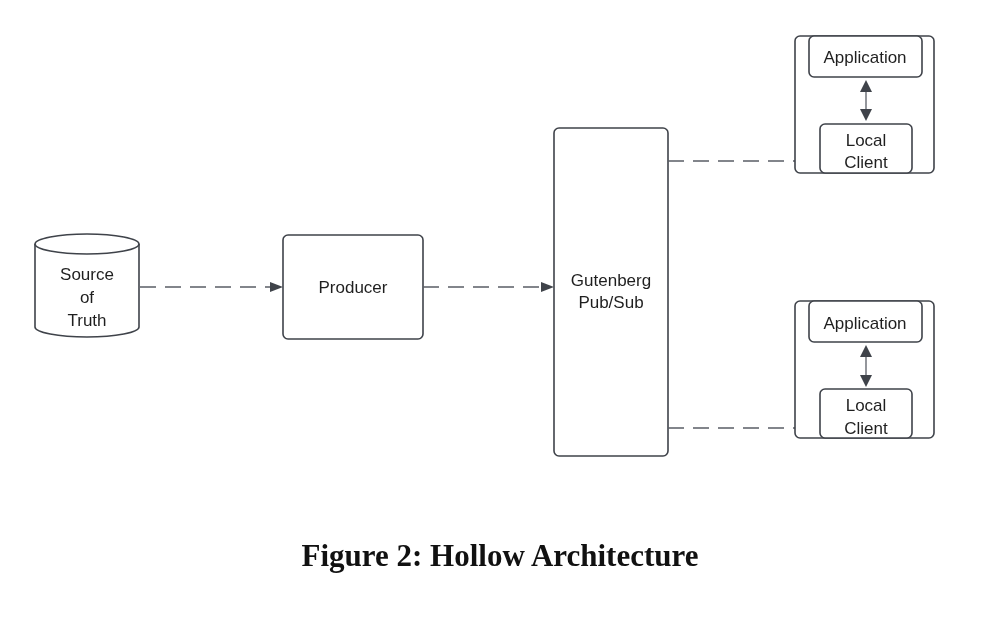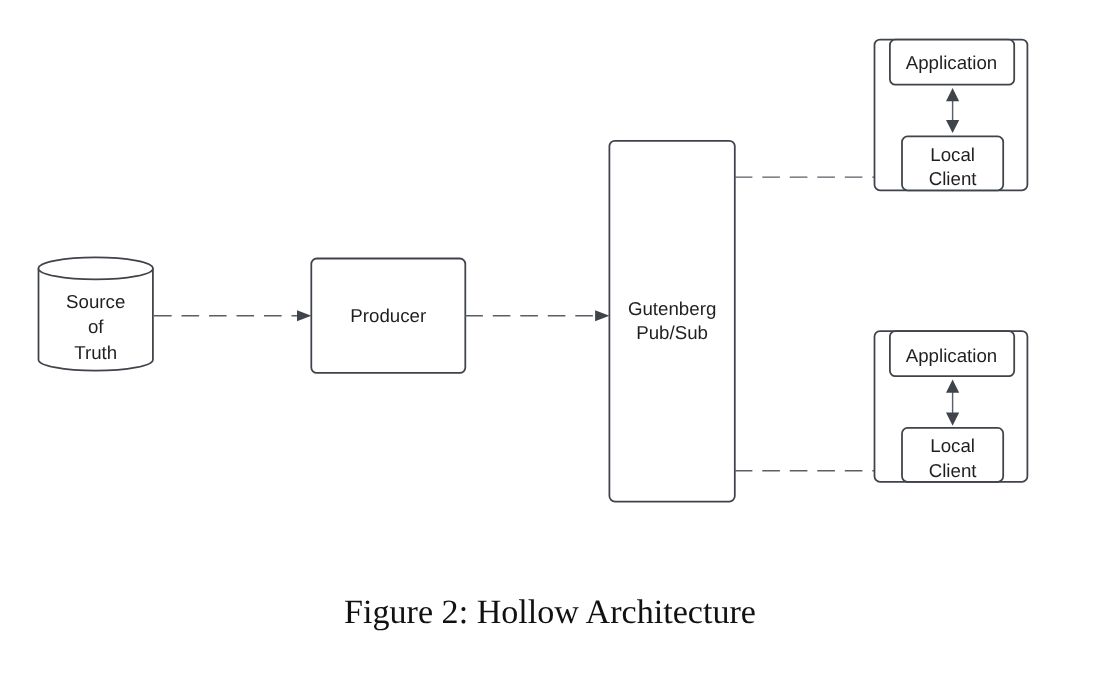--- a/index.html
+++ b/index.html
@@ -4,21 +4,21 @@
   <style>
     html, body { margin:0; padding:0; background:#ffffff; }
     body { width:1000px; height:626px; position:relative; overflow:hidden; }
     #diagram { position:absolute; left:0; top:0; }
     .node-text { font-family:"Liberation Sans", sans-serif; font-size:17px; fill:#1f1f1f; text-anchor:middle; }
     .box { fill:#ffffff; stroke:#3f434a; stroke-width:1.6; }
     .dash { stroke:#5a5e66; stroke-width:1.3; stroke-dasharray:16 9; fill:none; }
     .solid { stroke:#5a5e66; stroke-width:1.3; fill:none; }
     .head { fill:#3f434a; }
     #caption { position:absolute; left:0; width:1000px; top:538px; text-align:center;
-      font-family:"Liberation Serif", serif; font-weight:normal; font-size:31px; color:#111; }
+      font-family:"Liberation Serif", serif; font-weight:bold; font-size:31px; color:#111; }
   </style>
 </head>
 <body>
 
 <svg id="diagram" width="1000" height="626" viewBox="0 0 1000 626">
 
   <g>
     <path class="box" d="M35,244 L35,327 A52,10 0 0 0 139,327 L139,244"></path>
     <ellipse class="box" cx="87" cy="244" rx="52" ry="10"></ellipse>
     <text class="node-text" x="87" y="280">Source</text>

